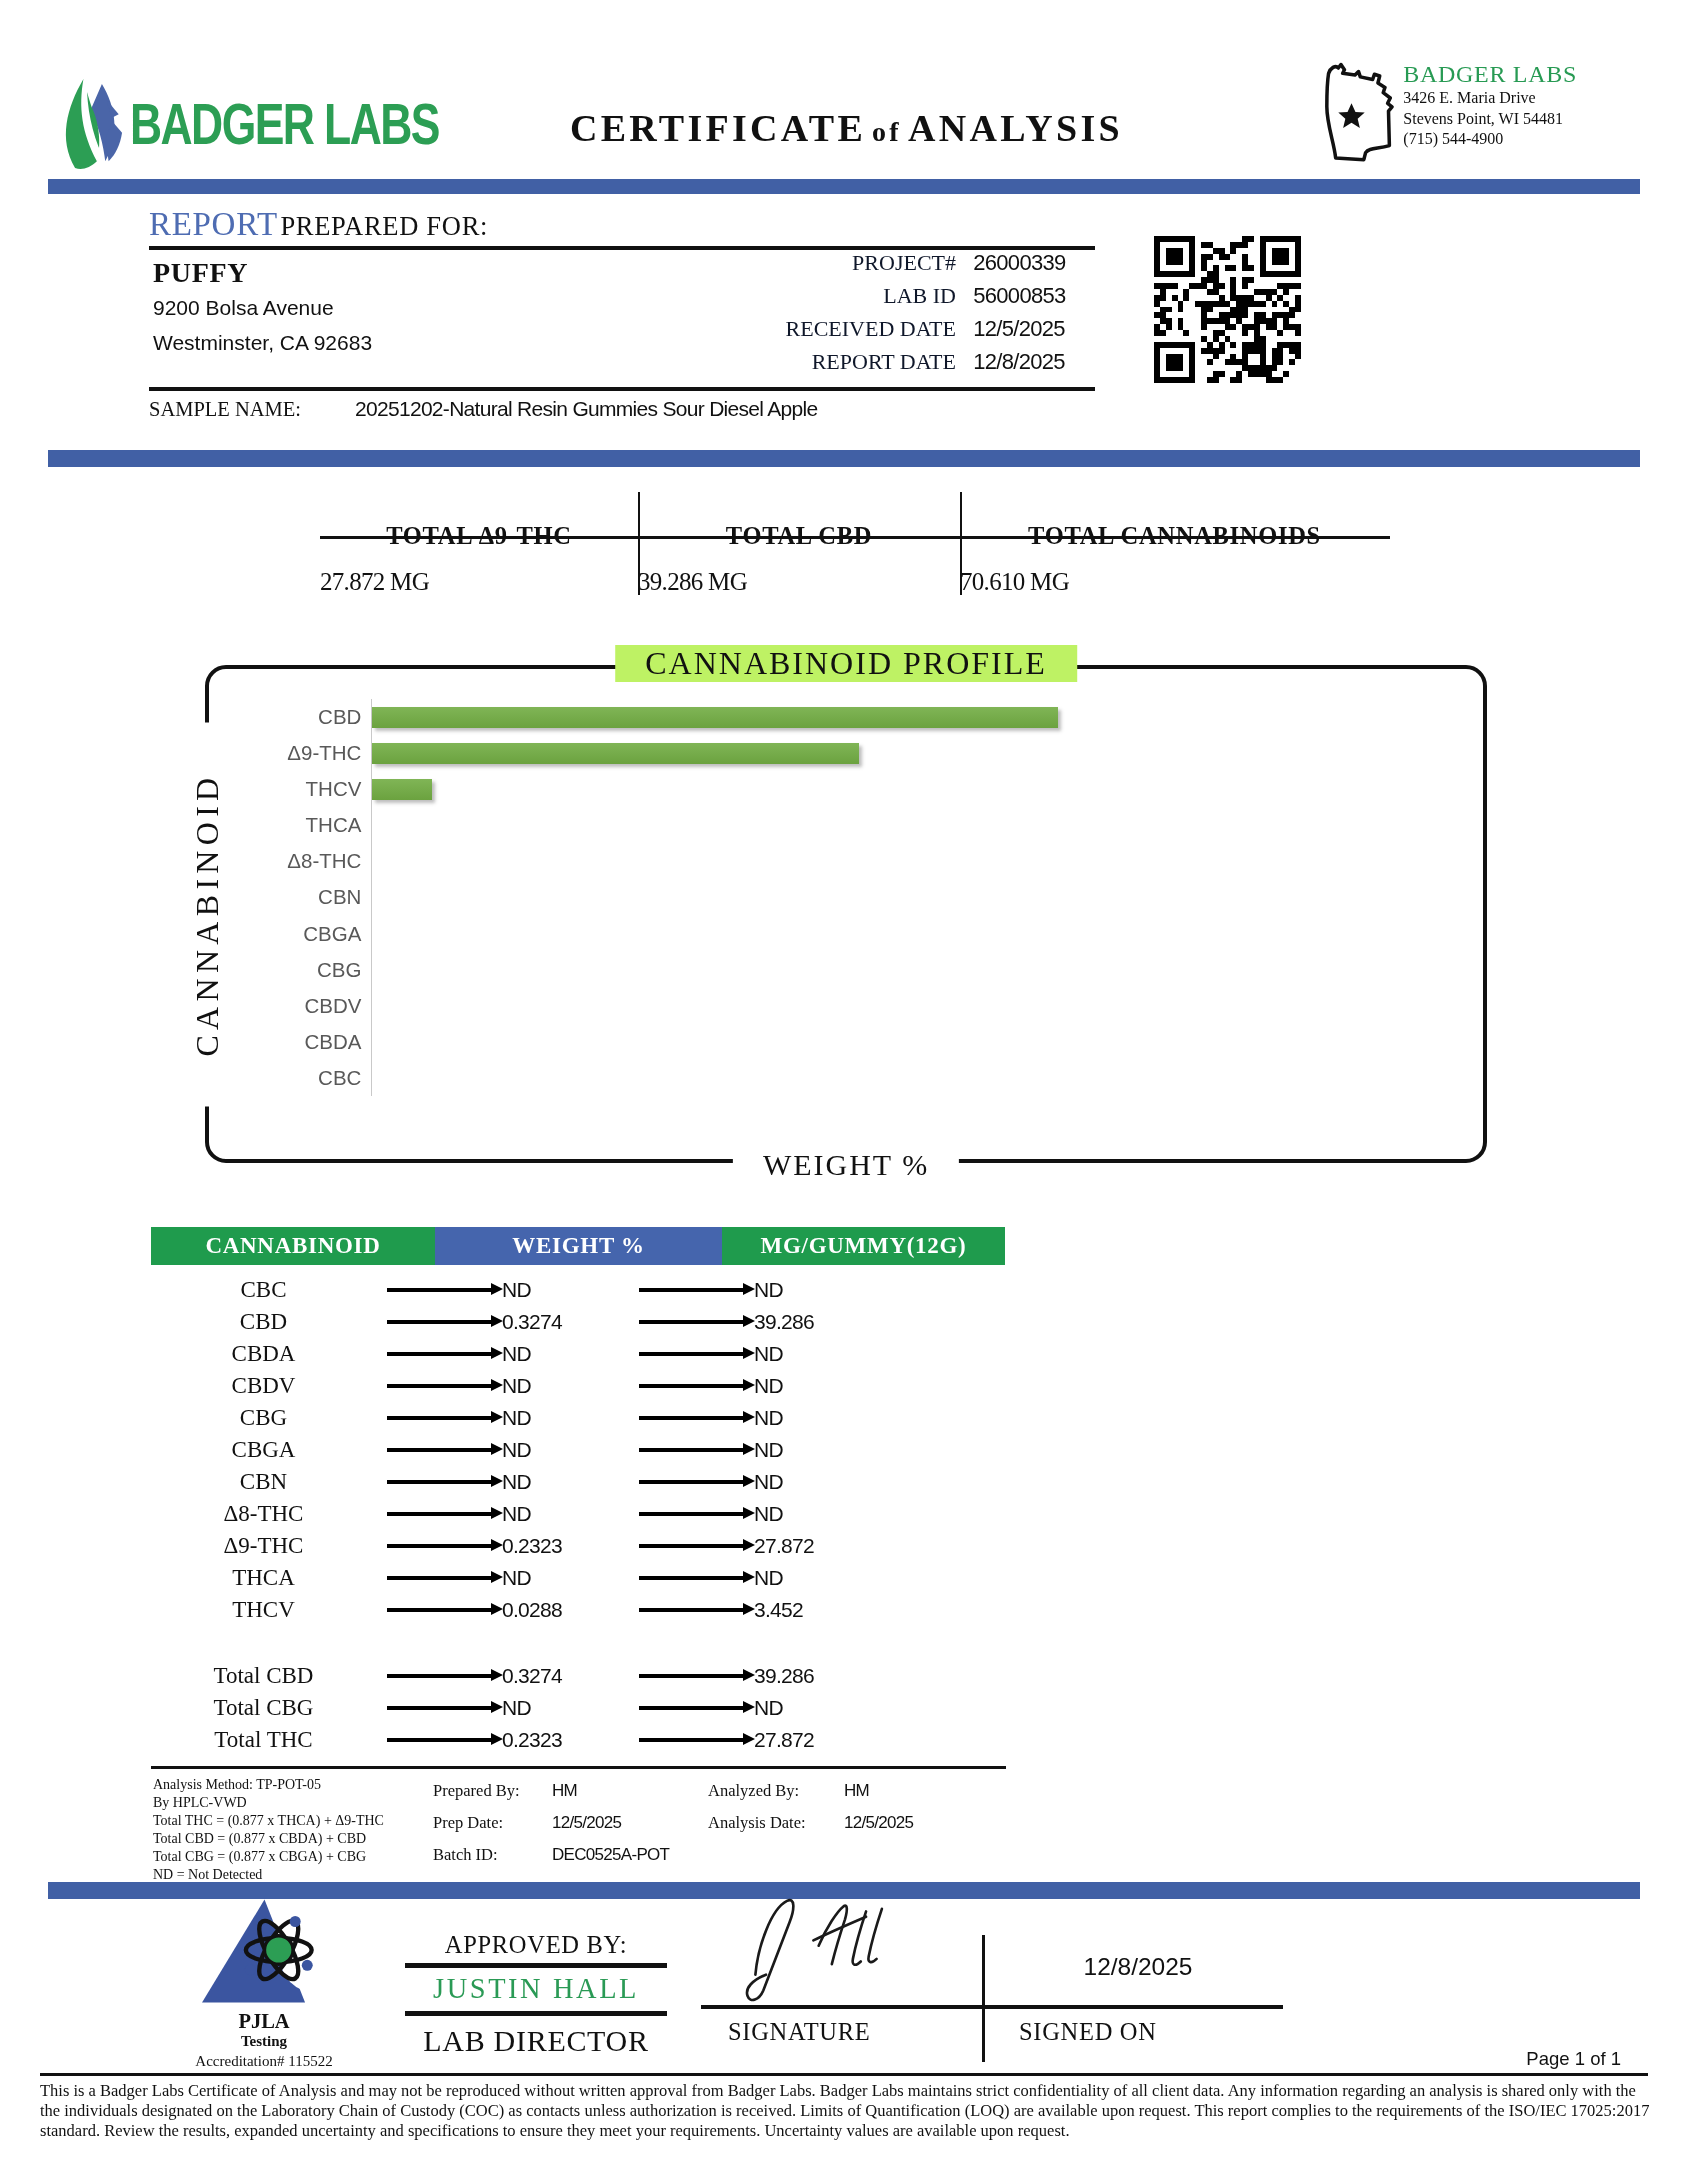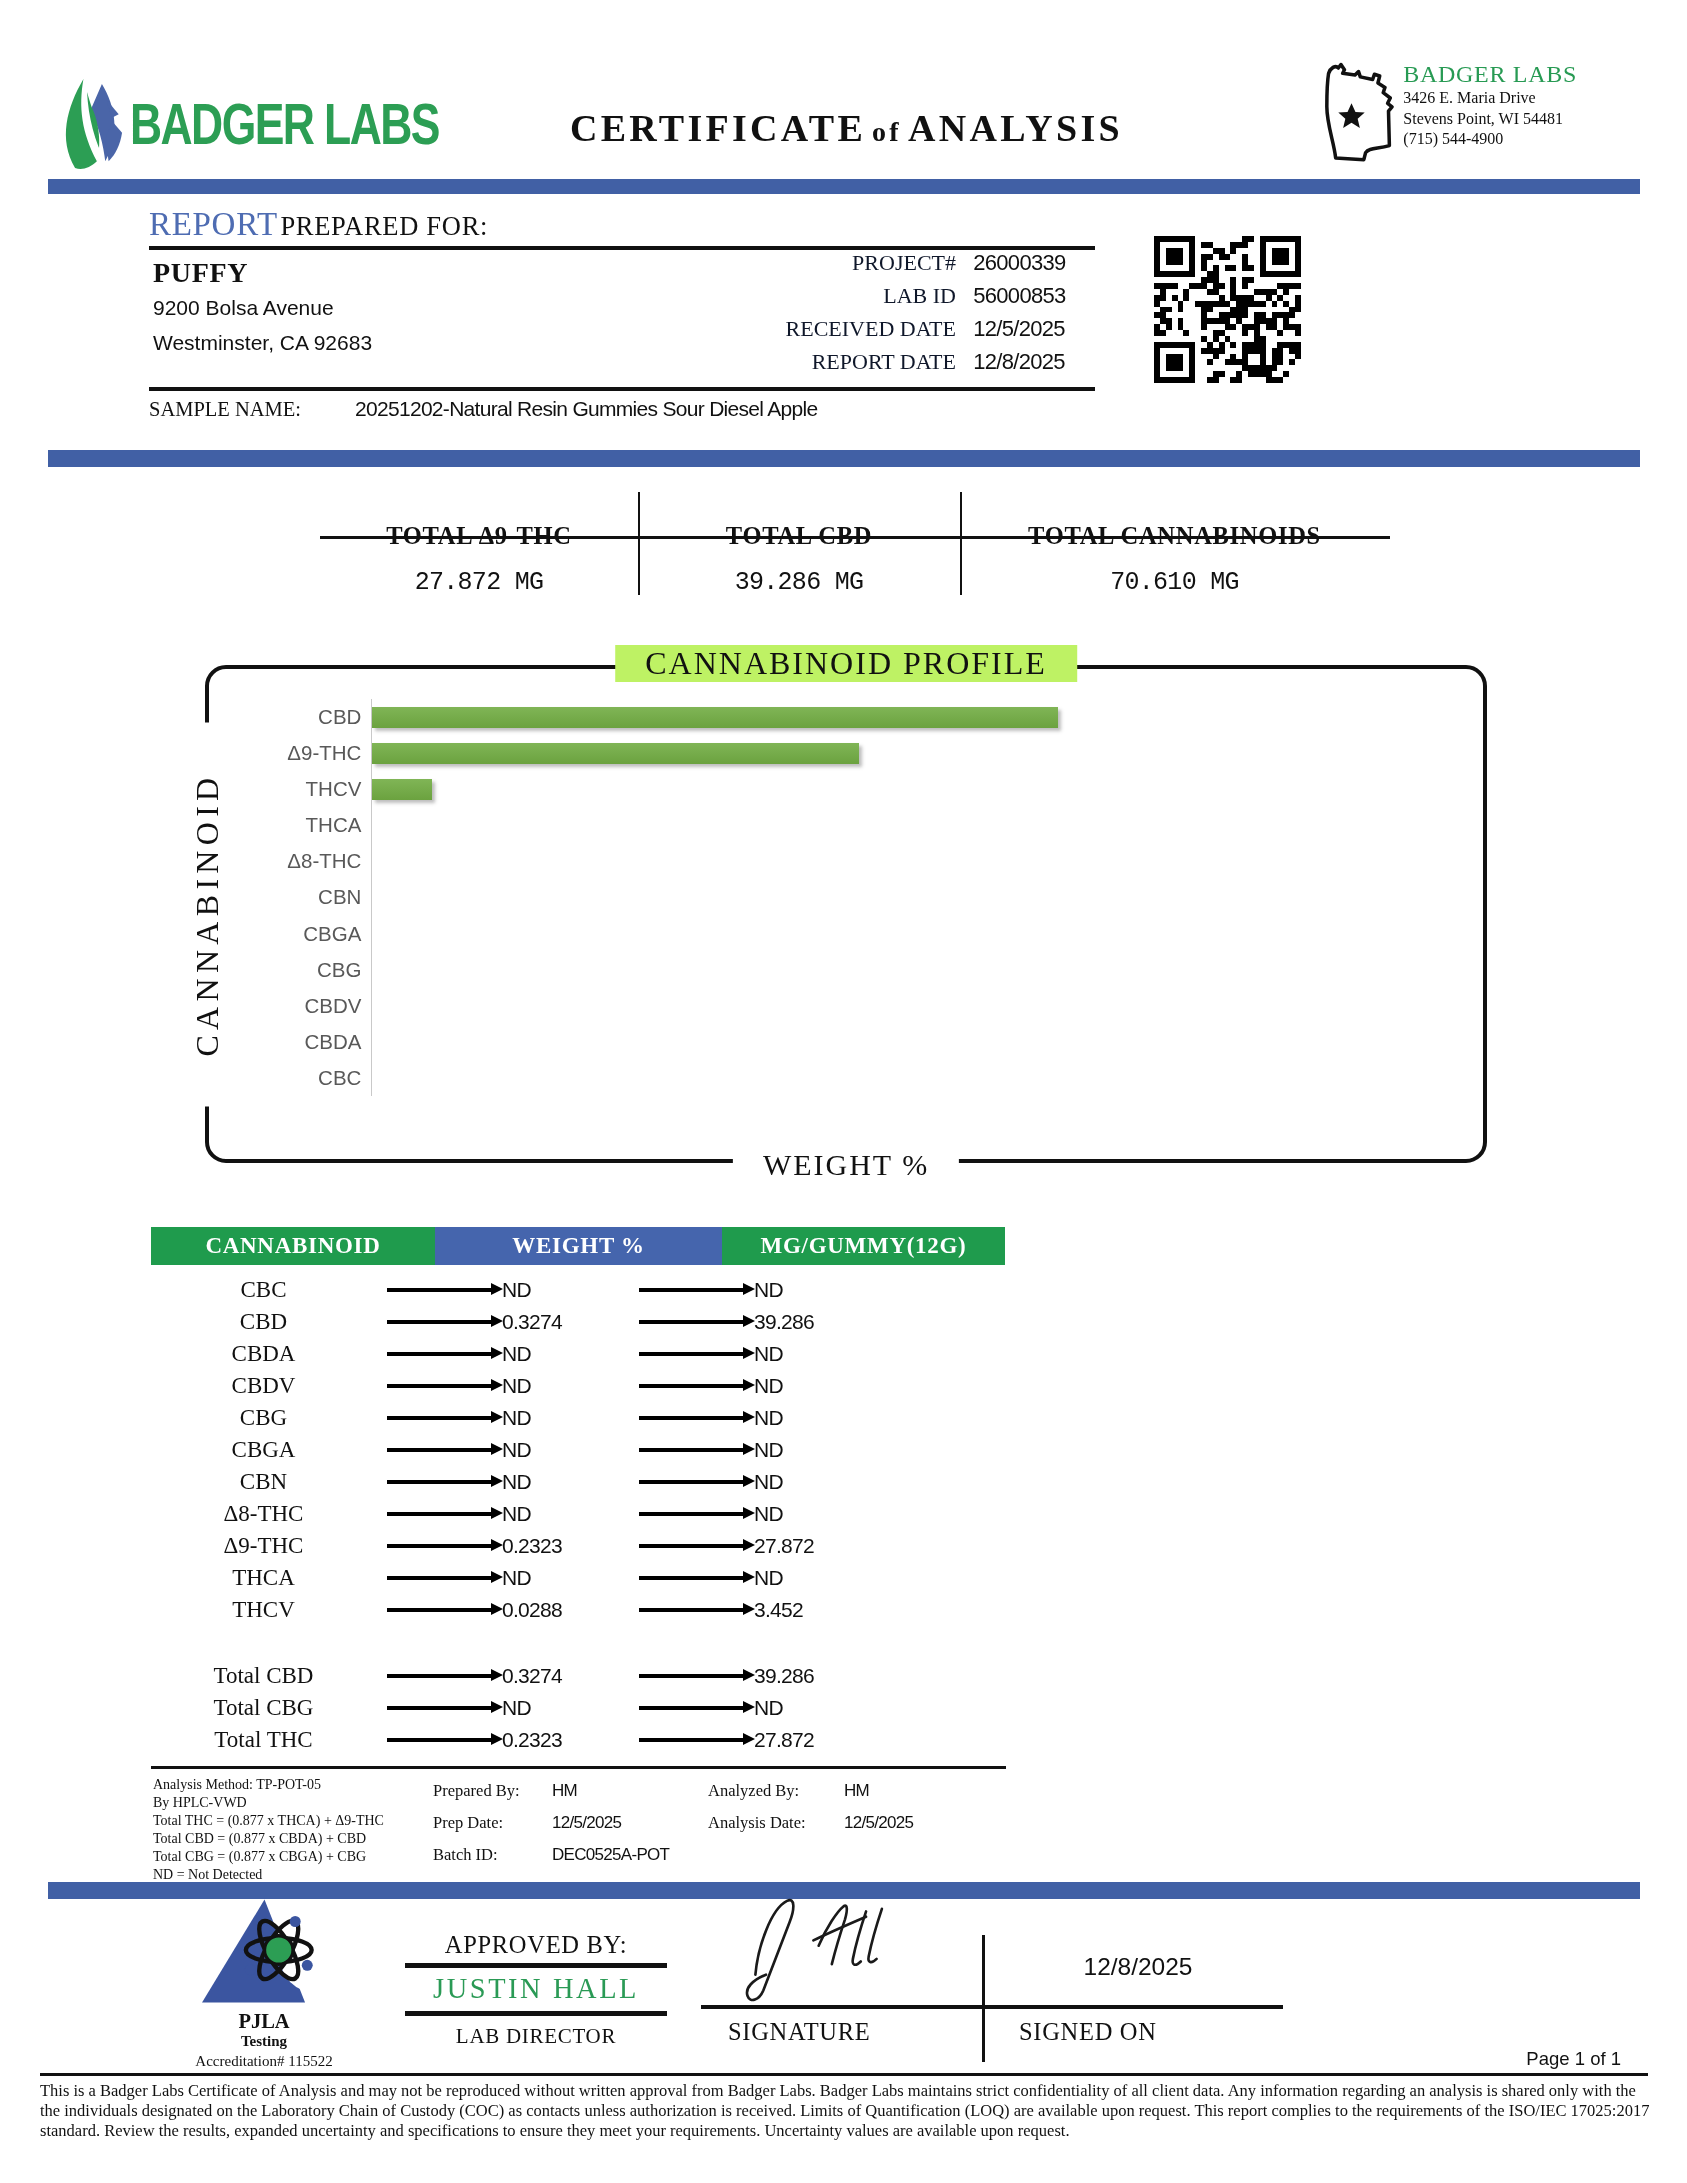--- a/index.html
+++ b/index.html
@@ -40,22 +40,22 @@
   .qr { position:absolute; left:1154px; top:236px; width:147px; height:147px; }
   .sample-label { position:absolute; left:149px; top:398px; font-size:20.5px; }
   .sample-value { position:absolute; left:355px; top:397px; font-family:"Liberation Sans", sans-serif; font-size:21px; letter-spacing:-0.7px; }
 
   
   .totals { position:absolute; left:320px; top:495px; width:1070px; height:99px; display:grid;
             grid-template-columns:318px 322px 429px; }
   .tot-col { position:relative; text-align:center;margin-top:20px; }
   .tot-label { margin-top:6.6px; font-weight:bold; font-size:24.5px; letter-spacing:0.7px; }
   .totals-rule { position:absolute; left:0; top:41px; width:100%; height:3.3px; background:#111; }
-  .tot-value { position:absolute; top:53px; width:100%; text-align:center;
-               font-family:Liberation Mono, monospace; font-size:25px; letter-spacing:-0.7px; }
+  .tot-value { position:absolute; top:53px; width:100%; text-align:left;
+               font-family:Liberation Serif, serif; font-size:25px; letter-spacing:-0.7px; }
   .tot-div { position:absolute; top:-2.6px; width:2px; height:103px; background:#111; }
 
   
   .chart-frame { position:absolute; left:205px; top:665px; width:1282px; height:498px;
                  border:4px solid #111; border-radius:21px; }
   .chart-title { position:absolute; top:-24px; left:50%; transform:translateX(-50%);
                  background:#bef264; padding:0 30px; font-size:32px; letter-spacing:2px; white-space:nowrap; }
   .chart-xlabel { position:absolute; bottom:-22.5px; left:50%; transform:translateX(-50%);
                   background:#fff; padding:0 30px; font-size:30px; letter-spacing:2px; white-space:nowrap; }
   .chart-ylabel { position:absolute; width:384px; height:49px; left:-194px; top:50%; margin-top:-24.5px;
@@ -100,21 +100,21 @@
 
   
   .pjla { position:absolute; left:165px; top:1893px; width:198px; text-align:center; }
   .pjla-name { font-weight:bold; font-size:20.5px; margin-top:1.3px; }
   .pjla-sub { font-weight:bold; font-size:15px; }
   .pjla-acc { font-size:15px; margin-top:2.6px; white-space:nowrap; }
   .approved { position:absolute; left:405px; top:1931px; width:262px; text-align:center; }
   .approved .alabel { font-size:24.5px; letter-spacing:0.7px; }
   .approved .aline { height:4.6px; background:#111; margin-top:4px; }
   .approved .aname { color:#2a9a55; font-size:28.4px; letter-spacing:2.6px; margin:5.3px 0 6.6px 0; }
-  .approved .atitle { font-size:21px; margin-top:8px; letter-spacing:0.7px; }
+  .approved .atitle { font-size:30px; margin-top:8px; letter-spacing:0.7px; }
   .signature { position:absolute; left:718px; top:1893px; }
   .sig-rule { left:701px; top:2005px; width:582px; height:4px; }
   .sig-vert { left:982px; top:1935px; width:2.6px; height:127px; background:#111; position:absolute; }
   .signed-date { position:absolute; left:1019px; top:1953px; width:238px; text-align:center;
                  font-family:"Liberation Sans", sans-serif; font-size:24.5px; }
   .sig-label { position:absolute; top:2018px; font-size:24.5px; letter-spacing:0.7px; width:238px; }
   .sig-label.s1 { left:728px; }
   .sig-label.s2 { left:1019px; }
 
   

